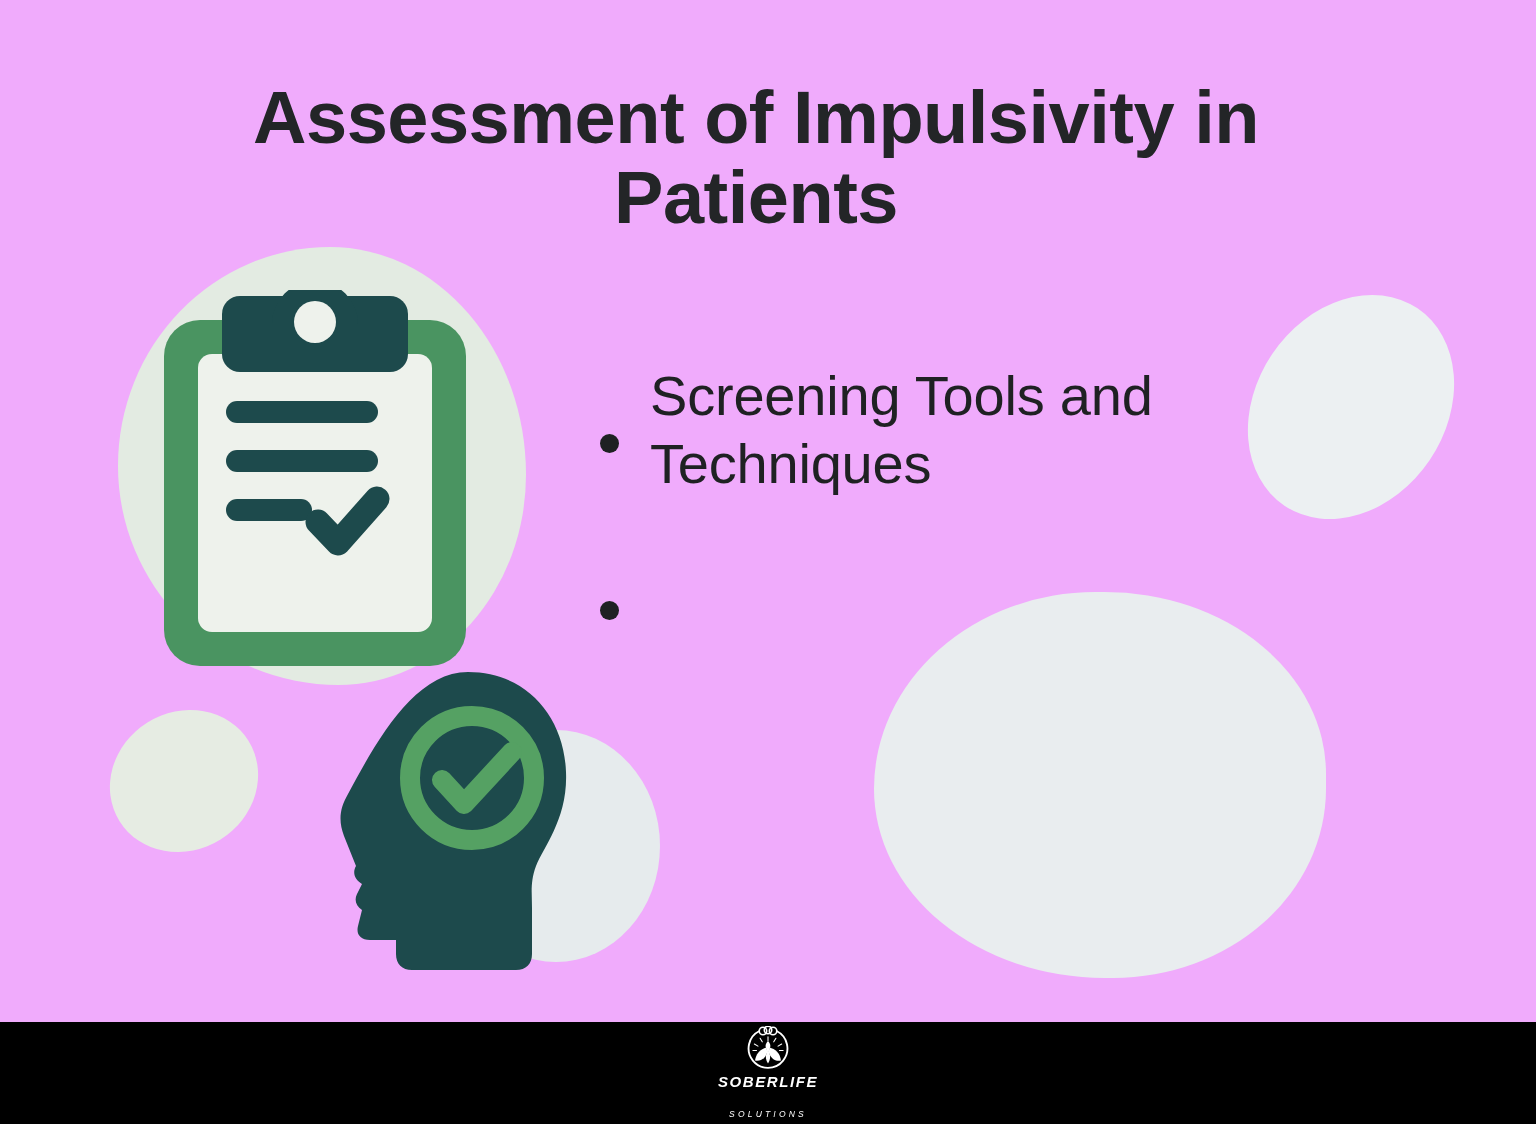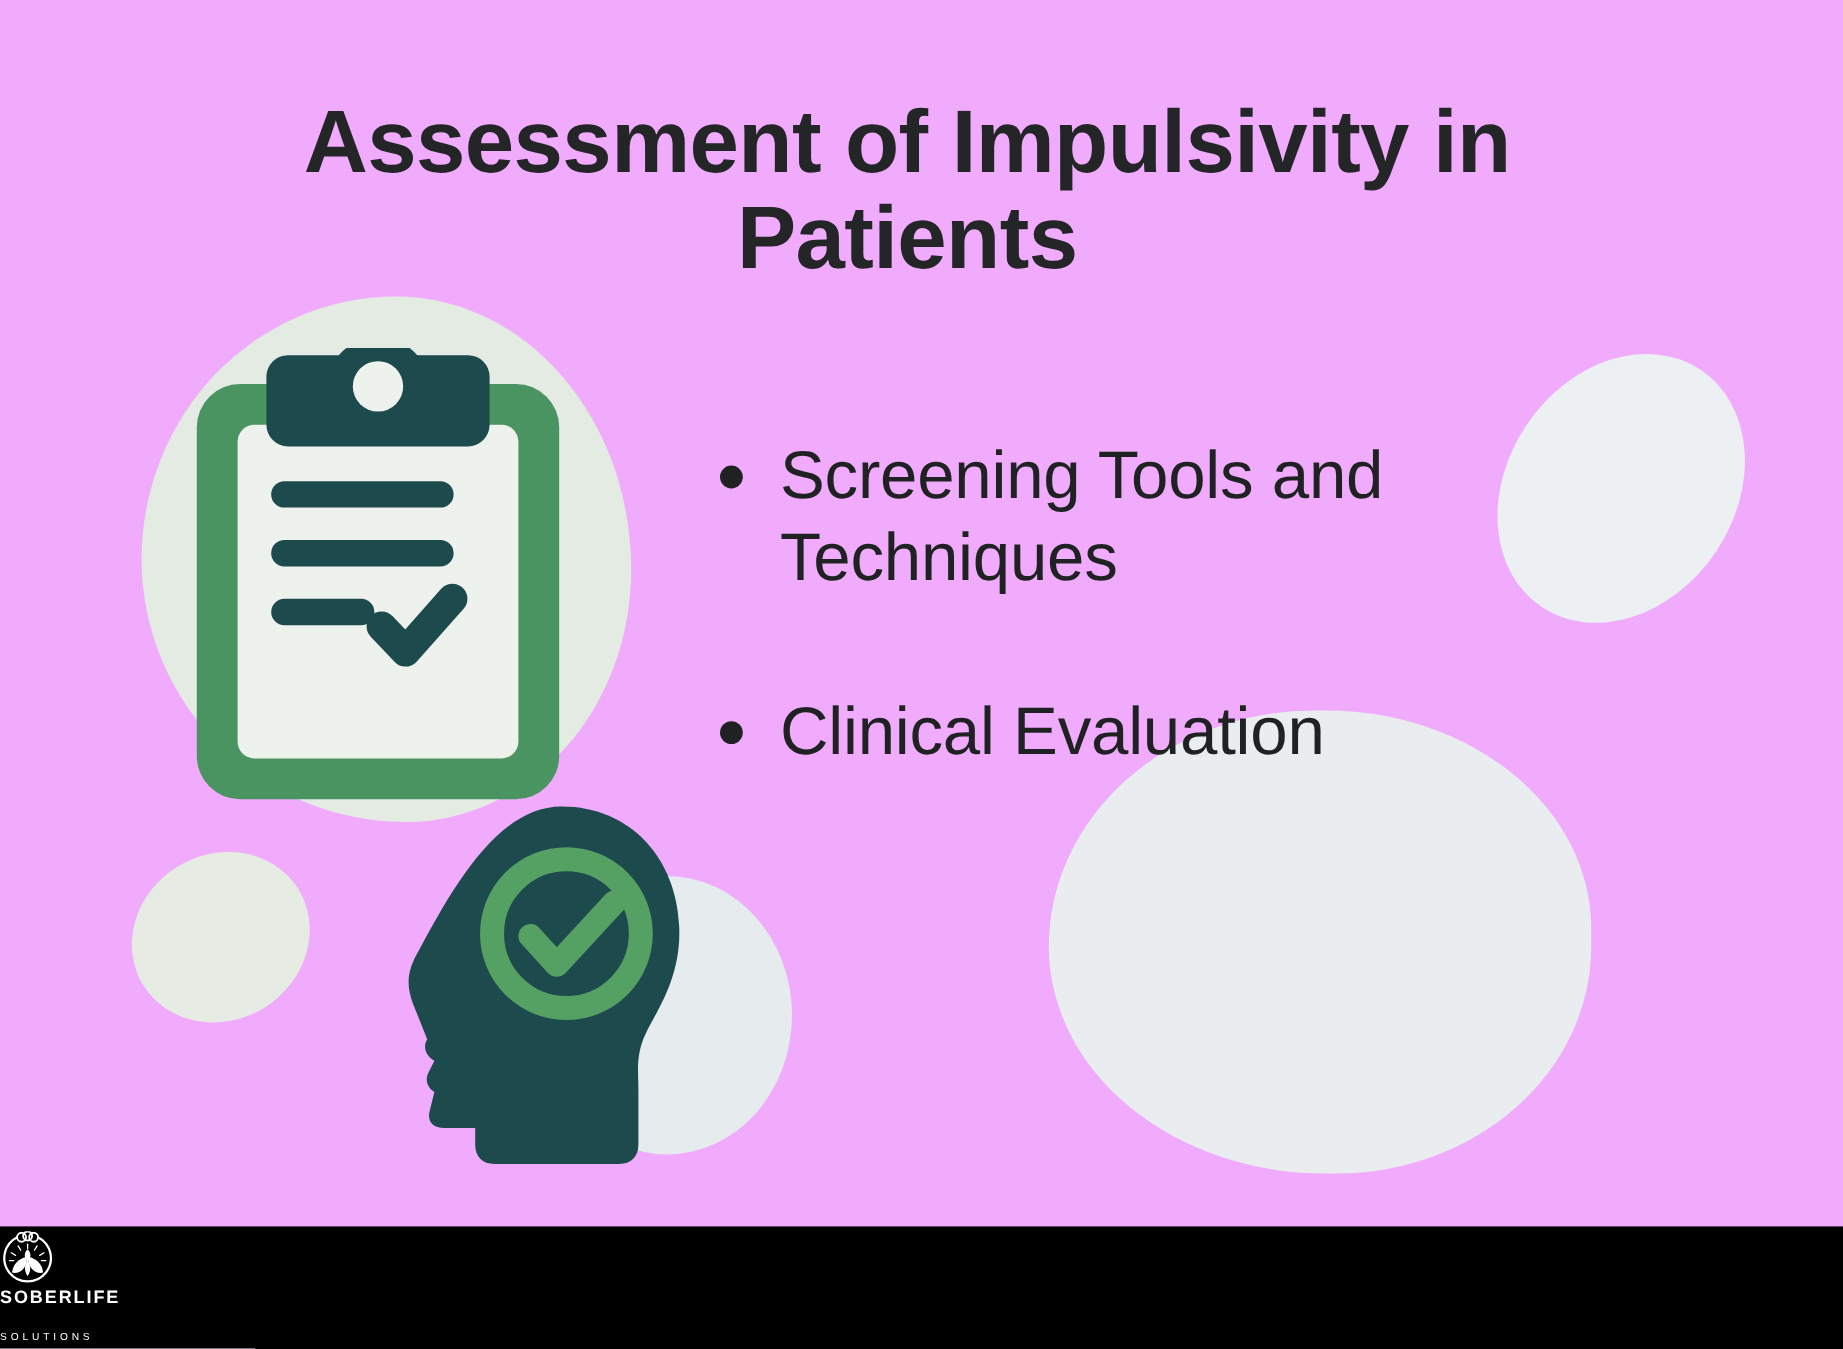--- a/index.html
+++ b/index.html
@@ -83,21 +83,21 @@
 
   
   .bullets {
     position: absolute;
     left: 600px;
     top: 362px;
     width: 760px;
   }
   .bullet-row {
     display: flex;
-    align-items: flex-start;
+    align-items: center;
     margin-bottom: 76px;
   }
   .bullet-row:last-child { margin-bottom: 0; }
   .bullet-dot {
     flex: 0 0 auto;
     width: 19px;
     height: 19px;
     border-radius: 50%;
     background: #1f2123;
     margin-top: 26px;
@@ -134,21 +134,23 @@
   
   .footer {
     position: absolute;
     left: 0;
     bottom: 0;
     width: 1536px;
     height: 102px;
     background: #000000;
     display: flex;
     flex-direction: column;
+    align-items: center;
     justify-content: center;
+    font-style: italic;
   }
   .footer-emblem {
     width: 46px;
     height: 46px;
     margin-bottom: 2px;
   }
   .footer-emblem svg { display: block; width: 100%; height: 100%; }
   .footer-brand {
     color: #ffffff;
     font-size: 15px;
@@ -223,21 +225,20 @@
     </svg>
   </div>
 
   <div class="bullets">
     <div class="bullet-row">
       <span class="bullet-dot"></span>
       <span class="bullet-text">Screening Tools and Techniques</span>
     </div>
     <div class="bullet-row">
       <span class="bullet-dot"></span>
-      <span class="bullet-text">Clinical Evaluation</span>
     </div>
   </div>
 
   <div class="footer">
     <div class="footer-emblem">
       <svg viewBox="0 0 64 64" xmlns="http://www.w3.org/2000/svg">
 
         <path d="M20 7 A27 27 0 1 0 44 7" fill="none" stroke="#ffffff" stroke-width="2.6"></path>
 
         <circle cx="25" cy="7" r="5.2" fill="none" stroke="#ffffff" stroke-width="2.2"></circle>

